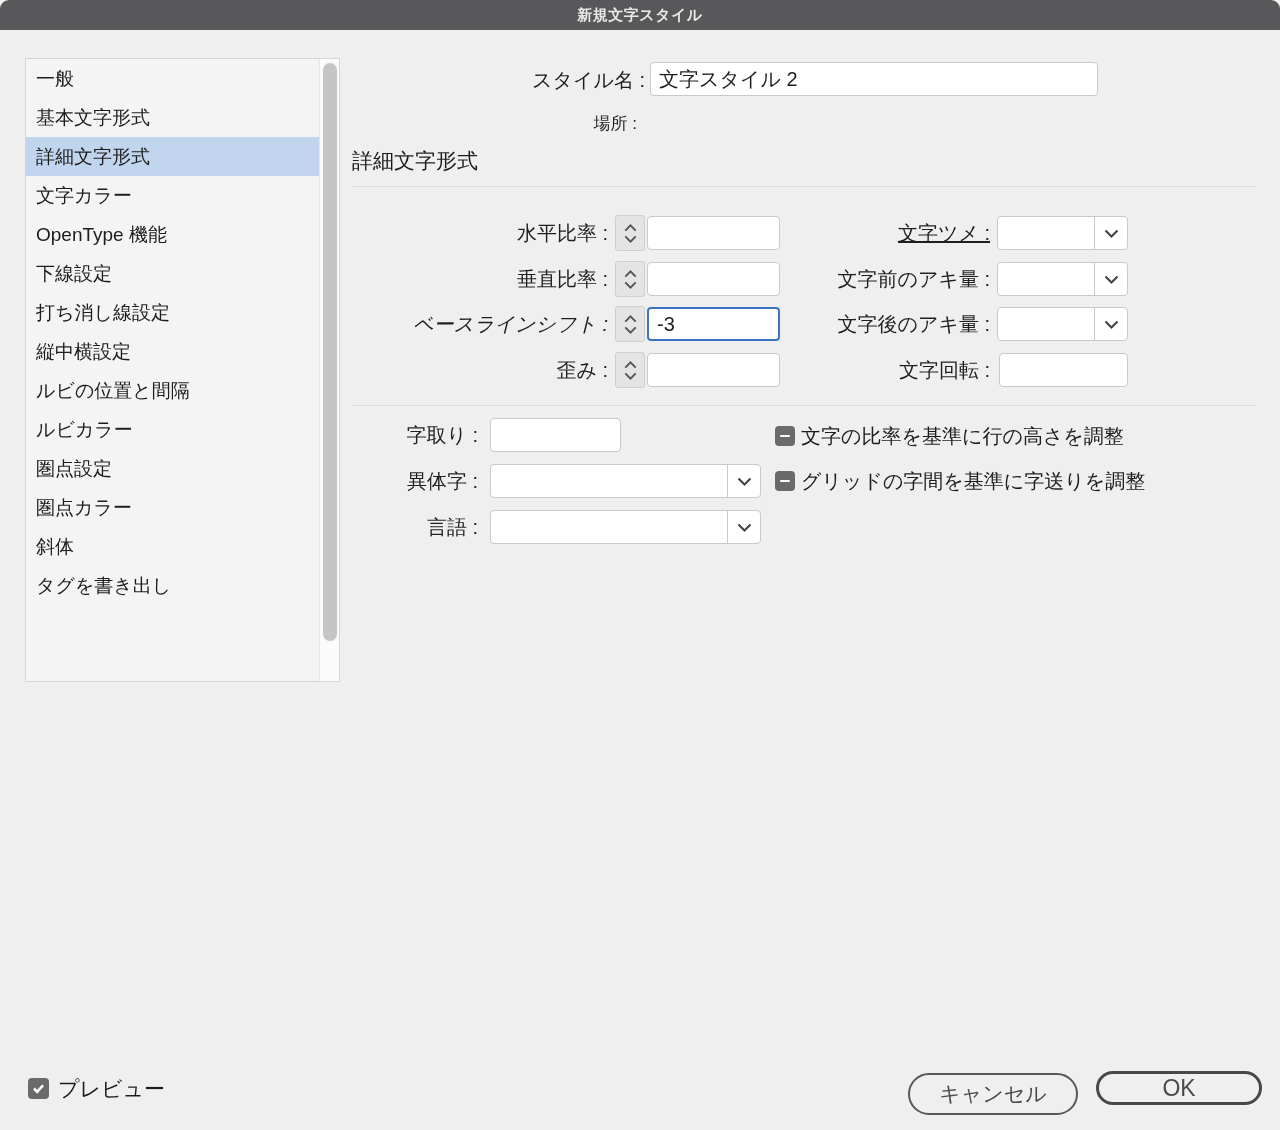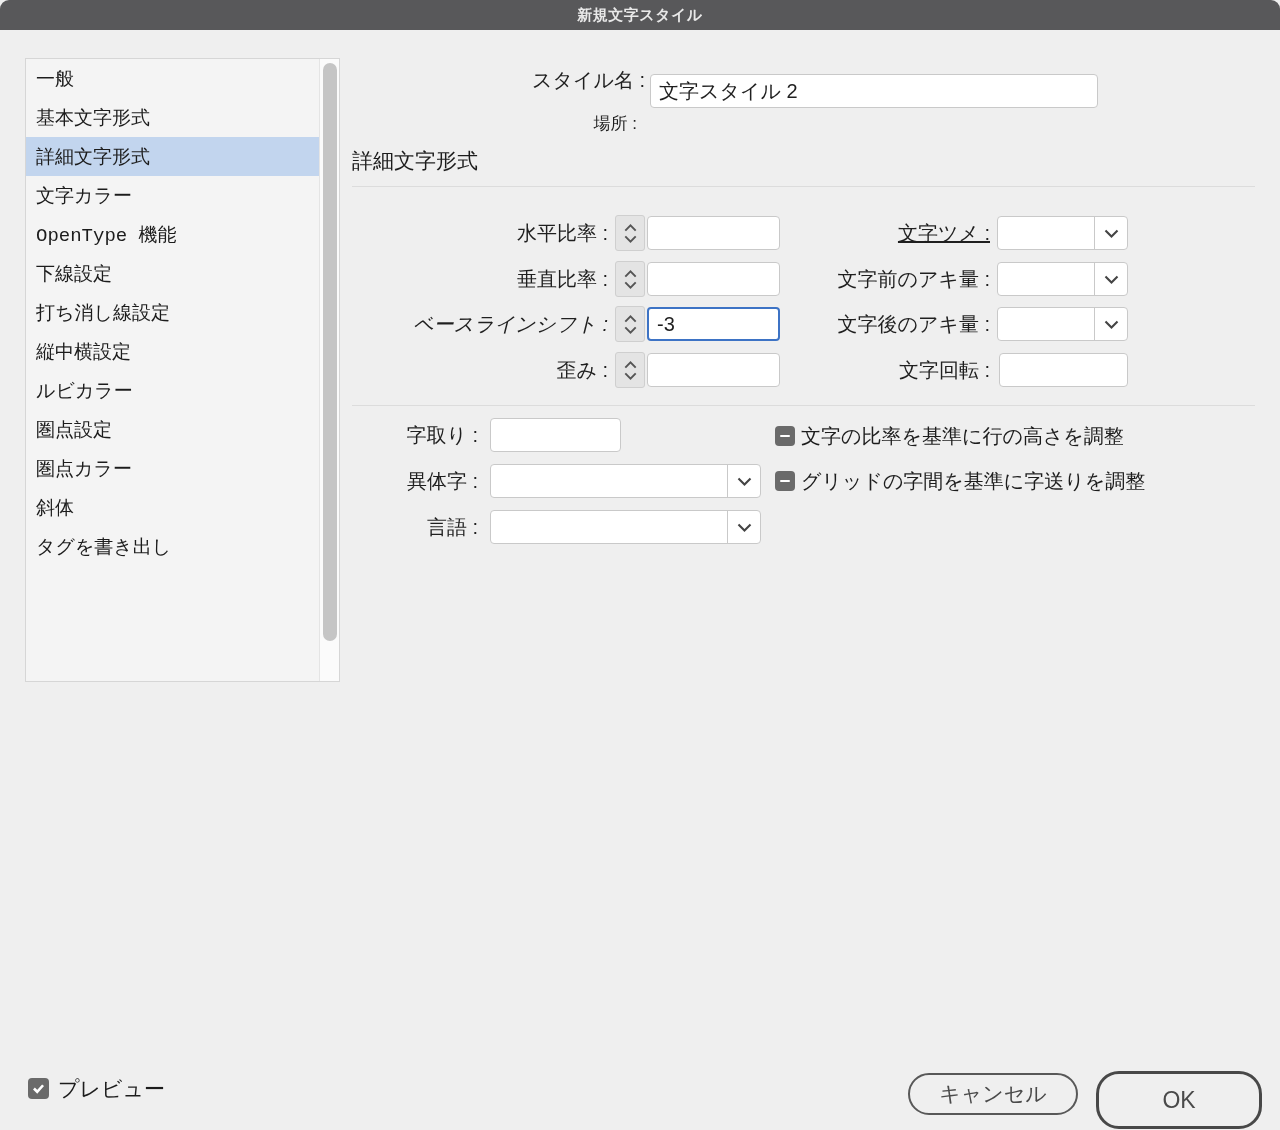--- a/index.html
+++ b/index.html
@@ -23,21 +23,20 @@
     position: absolute; left: 25px; top: 58px; width: 315px; height: 624px;
     background: #f4f4f4;
     border: 1px solid #d6d6d6;
   }
   .sidebar-item {
     width: calc(100% - 20px); height: 39px;
     display: flex; align-items: center;
     padding-left: 10px;
     font-size: 19px; color: #1c1c1c;
     white-space: nowrap;
-    font-family: Liberation Mono, monospace;
   }
   .sidebar-item.selected { background: #c2d5ee; }
   .sb-scroll {
     position: absolute; right: 0; top: 0; width: 20px; height: 100%;
     background: #fbfbfb; border-left: 1px solid #e4e4e4;
   }
   .sb-thumb {
     position: absolute; left: 2.5px; top: 4px; width: 14px; height: 578px;
     background: #c5c5c5; border-radius: 7px;
   }
@@ -99,50 +98,51 @@
   .btn {
     position: absolute;
     border-radius: 23px; background: transparent;
     display: flex; align-items: center; justify-content: center;
     font-size: 21px; color: #4a4a4a;
     font-family: "Liberation Sans", "DejaVu Sans", sans-serif;
     cursor: default;
     text-align: right;
   }
   .btn.cancel { left: 908px; top: 1073px; width: 170px; height: 42px; border: 2px solid #585858; }
-  .btn.ok     { left: 1096px; top: 1071px; width: 166px; height: 58px; border: 3px solid #484848; font-size: 23px; }
+  .btn.ok     { left: 1096px; top: 1071px; width: 166px; height: 34px; border: 3px solid #484848; font-size: 23px; }
 </style>
 </head>
 <body>
 
 <div class="titlebar">
   <span>新規文字スタイル</span>
 </div>
 
 <div class="sidebar">
   <div class="sidebar-item">一般</div>
   <div class="sidebar-item">基本文字形式</div>
   <div class="sidebar-item selected">詳細文字形式</div>
   <div class="sidebar-item">文字カラー</div>
   <div class="sidebar-item">OpenType 機能</div>
   <div class="sidebar-item">下線設定</div>
   <div class="sidebar-item">打ち消し線設定</div>
   <div class="sidebar-item">縦中横設定</div>
+  <div class="sidebar-item">ルビの位置と間隔</div>
   <div class="sidebar-item">ルビカラー</div>
   <div class="sidebar-item">圏点設定</div>
   <div class="sidebar-item">圏点カラー</div>
   <div class="sidebar-item">斜体</div>
   <div class="sidebar-item">タグを書き出し</div>
   <div class="sb-scroll">
     <div class="sb-thumb"></div>
   </div>
 </div>
 
 <div class="lbl" style="right: 635px; top: 63px;">スタイル名 :</div>
-<input class="txt" style="left: 650px; top: 62px; width: 448px; margin-top: 12px;" value="文字スタイル 2">
+<input class="txt" style="left: 650px; top: 62px; width: 448px;" value="文字スタイル 2">
 <div class="lbl" style="right: 643px; top: 106px; font-size: 17px; text-align: center;">場所 :</div>
 
 <div class="section-title" style="left: 352px; top: 147px;">詳細文字形式</div>
 <div class="divider" style="top: 186px;"></div>
 
 <div class="lbl" style="right: 672px; top: 216px;">水平比率 :</div>
 <div class="stepper" style="left: 615px; top: 215px;">
   <svg width="13" height="8" viewBox="0 0 10 6">
       <polyline points="1,5 5,1 9,5" fill="none" stroke="#555" stroke-width="1.5"></polyline>
     </svg>

